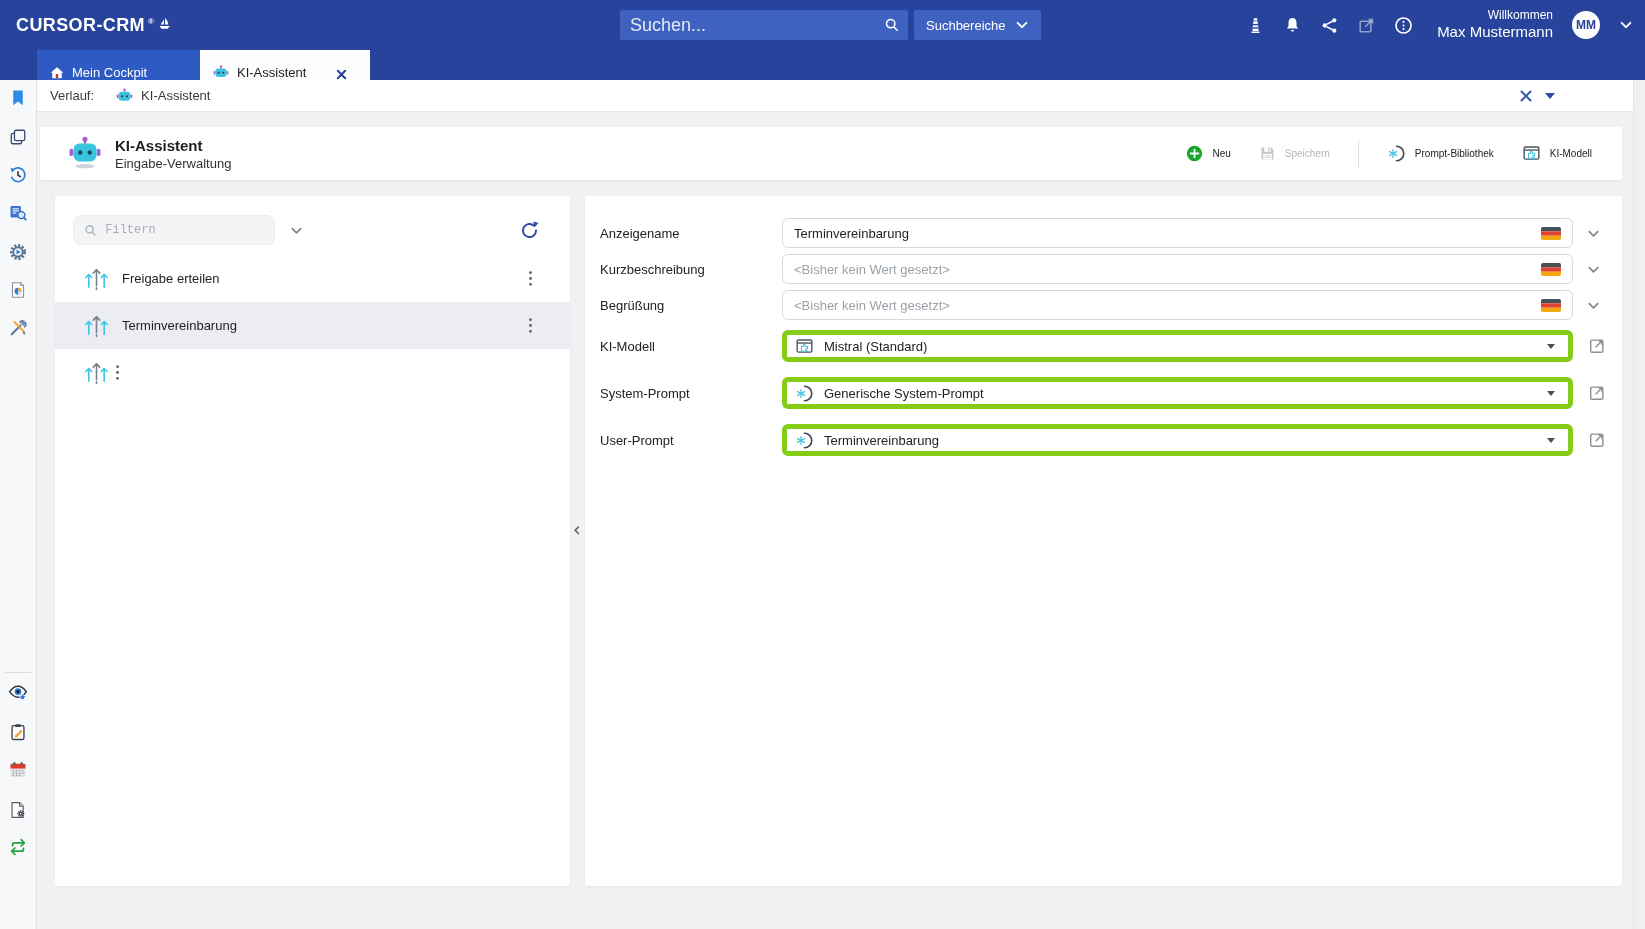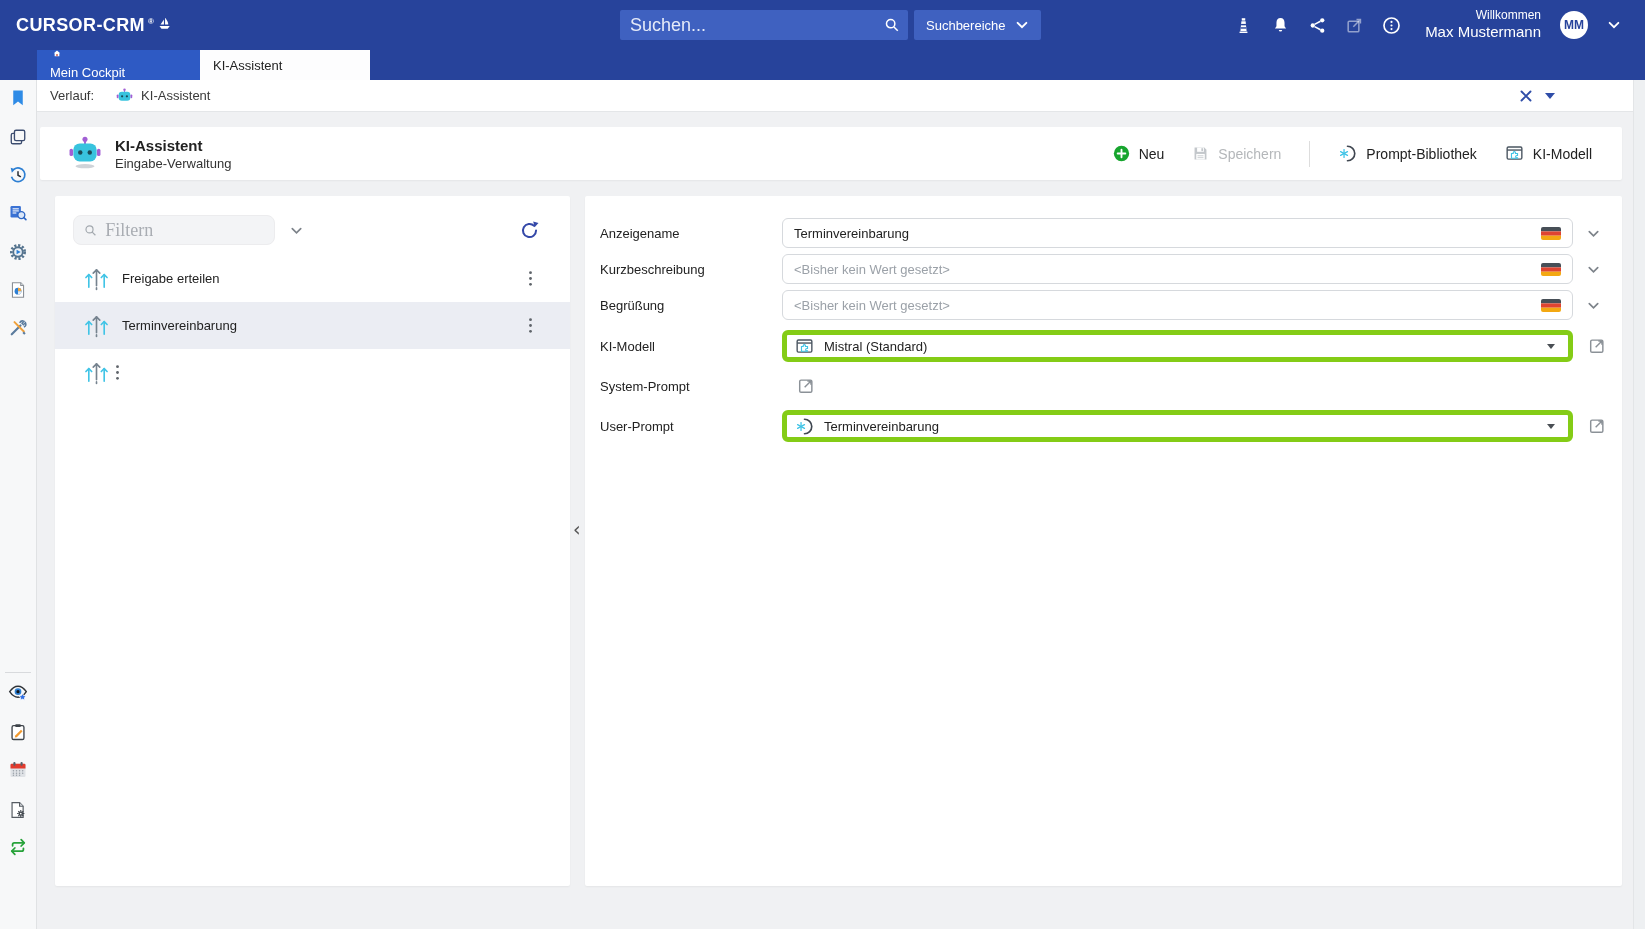--- a/index.html
+++ b/index.html
@@ -13,31 +13,31 @@
   .logo sup { font-size:8px; margin-top:2px; }
   .logo svg { margin-top:2px; }
   .search-area { position:absolute; left:620px; top:10px; display:flex; gap:6px; }
   .search-box { width:288px; height:30px; background:#3f61c0; border-radius:2px;
                 display:flex; align-items:center; padding:0 8px 0 2px; }
   .search-box input { flex:1; background:transparent; border:none; outline:none;
                       color:#fff; font-size:18px; padding:0 8px; font-family:inherit; }
   .search-box input::placeholder { color:#e6ebf8; opacity:1; }
   .search-scope { height:30px; background:#3f61c0; border-radius:2px; display:flex;
                   align-items:center; gap:9px; padding:0 12px; font-size:13px; cursor:pointer; white-space:nowrap; }
-  .topbar-right { position:absolute; right:20px; top:0; height:50px; display:flex; align-items:center; gap:15px; }
+  .topbar-right { position:absolute; right:8px; top:0; height:50px; display:flex; align-items:center; gap:15px; }
   .tb-icon { width:22px; height:22px; display:flex; align-items:center; justify-content:center; cursor:pointer; }
   .welcome { text-align:right; line-height:1.25; margin-left:8px; }
   .welcome .l1 { font-size:12px; }
   .welcome .l2 { font-size:15px; }
   .avatar { width:28px; height:28px; border-radius:50%; background:#fff; color:#27439b;
             font-size:12px; font-weight:bold; display:flex; align-items:center; justify-content:center; margin-left:4px; }
 
   
   .tabbar { height:30px; background:#27439b; display:flex; padding-left:37px; }
-  .tab { height:30px; display:flex; align-items:flex-start; gap:8px; padding:0 13px; font-size:13px; cursor:pointer;flex-direction:column; }
+  .tab { height:30px; display:flex; align-items:flex-end; gap:8px; padding:0 13px; font-size:13px; cursor:pointer; }
   .tab-cockpit { background:#2e5ac4; color:#fff; min-width:163px; }
   .tab-current { background:#fdfdfe; color:#222; min-width:170px; }
   .tab-close { margin-left:22px; display:flex; align-items:center; cursor:pointer; }
 
   
   .app-body { display:flex; height:849px; }
   .sidebar { width:37px; background:#f7f8f9; border-right:1px solid #e0e2e4; position:relative; flex:0 0 37px; }
   .side-icon { position:absolute; left:50%; transform:translate(-50%,-50%); cursor:pointer; line-height:0; }
   .side-divider { position:absolute; left:5px; right:5px; height:1px; background:#d8dadd; }
 
@@ -50,37 +50,37 @@
   .history-item { display:flex; align-items:center; gap:8px; margin-left:22px; cursor:pointer; }
   .history-right { margin-left:auto; display:flex; align-items:center; gap:12px; }
 
   .content { flex:1; padding:15px 23px 0 3px; }
 
   .header-card { background:#fff; height:53px; border-radius:2px; box-shadow:0 1px 2px rgba(0,0,0,.05);
                  display:flex; align-items:center; padding:0 30px 0 28px; }
   .ht-block { display:flex; align-items:center; gap:13px; }
   .ht-title { font-size:15px; font-weight:bold; color:#222; }
   .ht-sub { font-size:13px; color:#333; margin-top:2px; }
-  .header-actions { margin-left:auto; display:flex; align-items:center; gap:28px; font-size:14px; color:#222; }
+  .header-actions { margin-left:auto; display:flex; align-items:center; gap:28px; font-size:10px; color:#222; }
   .action { display:flex; align-items:center; gap:9px; cursor:pointer; white-space:nowrap; }
   .action.disabled { color:#b4b7ba; cursor:default; }
   .v-divider { width:1px; height:26px; background:#ddd; }
 
   .panels { display:flex; gap:15px; margin:16px 0 0 15px; height:690px; position:relative; }
   .collapse-handle { position:absolute; left:518px; top:322px; font-size:19px; color:#555; cursor:pointer;
                      font-family:"DejaVu Sans", sans-serif; z-index:4; }
 
   
   .list-panel { width:515px; flex:0 0 515px; background:#fff; border-radius:2px;
                 box-shadow:0 1px 2px rgba(0,0,0,.05); padding-top:19px; }
   .filter-row { display:flex; align-items:center; padding:0 30px 0 18px; }
   .filter-input { width:202px; height:30px; background:#f3f4f6; border:1px solid #ececee; border-radius:8px;
                   display:flex; align-items:center; gap:8px; padding:0 10px; }
   .filter-input input { border:none; background:transparent; outline:none; width:100%;
-                        font-size:18px; color:#be185d; font-family:Liberation Serif, serif; }
+                        font-size:12px; color:#be185d; font-family:Liberation Mono, monospace; }
   .filter-input input::placeholder { color:#a9adb3; opacity:1; }
   .filter-caret { margin-left:14px; cursor:pointer; line-height:0; }
   .refresh-btn { margin-left:auto; cursor:pointer; line-height:0; }
   .list-items { margin-top:10px; }
   .list-item { height:47px; display:flex; align-items:center; padding:0 31px 0 29px; cursor:pointer; }
   .list-item.selected { background:#ebedf3; }
   .li-label { margin-left:13px; font-size:13px; color:#222; flex:1; }
   .kebab { cursor:pointer; line-height:0; padding:4px 6px; }
 
   
@@ -596,20 +596,32 @@
             <span class="ext-link">
               <svg viewBox="0 0 20 20" width="18" height="18" fill="none" stroke="#8b9197" stroke-width="1.6">
                 <rect x="3" y="3.5" width="13.5" height="13.5" rx="1.5"></rect>
                   <path d="M8.5 11.5 L15.5 4.5 M11.5 4.5 h4 v4"></path>
               </svg>
             </span>
           </div>
 
           <div class="form-row lookup">
             <span class="f-label">System-Prompt</span>
+            <div class="field-lookup">
+              <svg viewBox="0 0 22 22" width="19" height="19">
+                <path d="M11 2.6 a8.4 8.4 0 0 1 0 16.8" fill="none" stroke="#3f4650" stroke-width="1.9" stroke-linecap="round"></path>
+                <g stroke="#41c4e6" stroke-width="1.5" stroke-linecap="round">
+                  <line x1="7" y1="6.5" x2="7" y2="15.5"></line>
+                    <line x1="3" y1="8.8" x2="11" y2="13.2"></line>
+                    <line x1="3" y1="13.2" x2="11" y2="8.8"></line>
+                </g>
+              </svg>
+              <span class="lookup-value">Generische System-Prompt</span>
+              <span class="dd-caret"></span>
+            </div>
             <span class="ext-link">
               <svg viewBox="0 0 20 20" width="18" height="18" fill="none" stroke="#8b9197" stroke-width="1.6">
                 <rect x="3" y="3.5" width="13.5" height="13.5" rx="1.5"></rect>
                   <path d="M8.5 11.5 L15.5 4.5 M11.5 4.5 h4 v4"></path>
               </svg>
             </span>
           </div>
 
           <div class="form-row lookup">
             <span class="f-label">User-Prompt</span>

